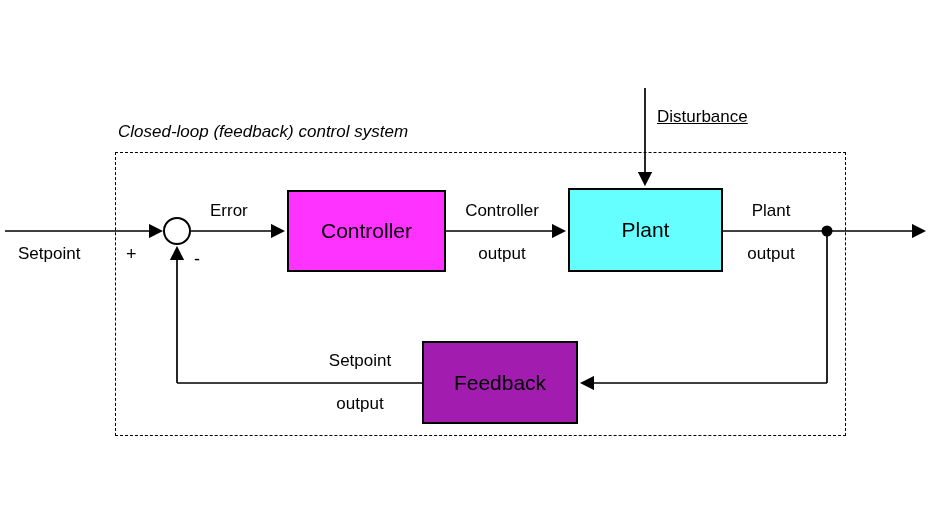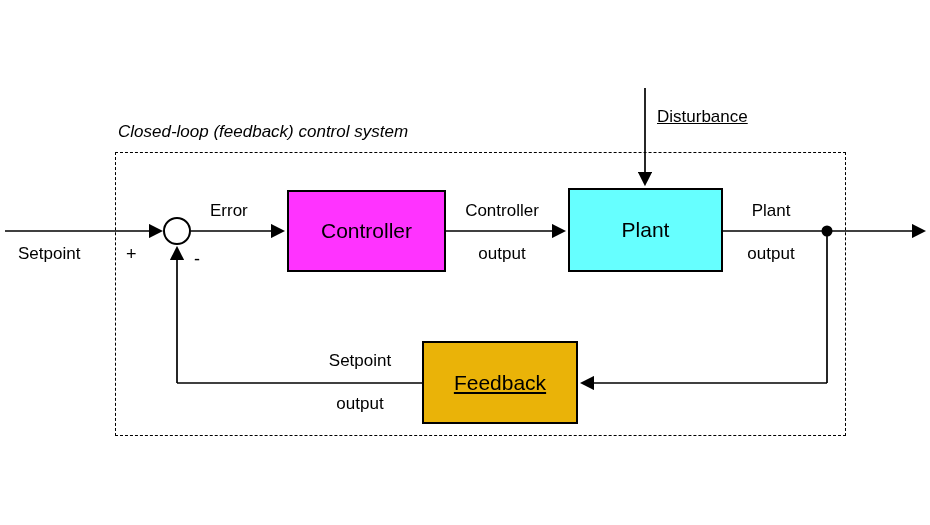--- a/index.html
+++ b/index.html
@@ -90,21 +90,21 @@
   <div class="lbl lbl-title" style="left:118px; top:122px;">Closed-loop (feedback) control system</div>
 
   <div class="block block-controller" style="background-color: rgb(255, 51, 255);">
     <span>Controller</span>
   </div>
 
   <div class="block block-plant" style="background-color: rgb(102, 255, 255);">
     <span>Plant</span>
   </div>
 
-  <div class="block block-feedback" style="background-color: #eab308; text-decoration: underline;">
+  <div class="block block-feedback" style="background-color: #a21caf;">
     <span>Feedback</span>
   </div>
 
   <div class="lbl" style="left:18px; top:201px;margin-top:43px;">Setpoint</div>
 
   <div class="lbl lbl-sign" style="left:126px; top:244px;">+</div>
 
   <div class="lbl lbl-sign" style="left:194px; top:249px;">-</div>
 
   <div class="lbl" style="left:210px; top:201px;">Error</div>

